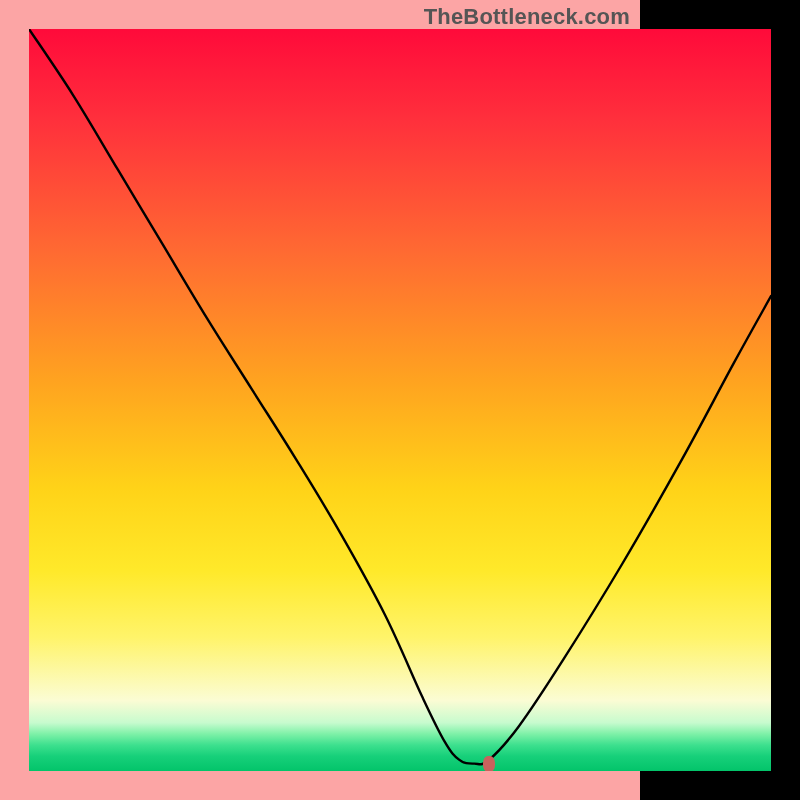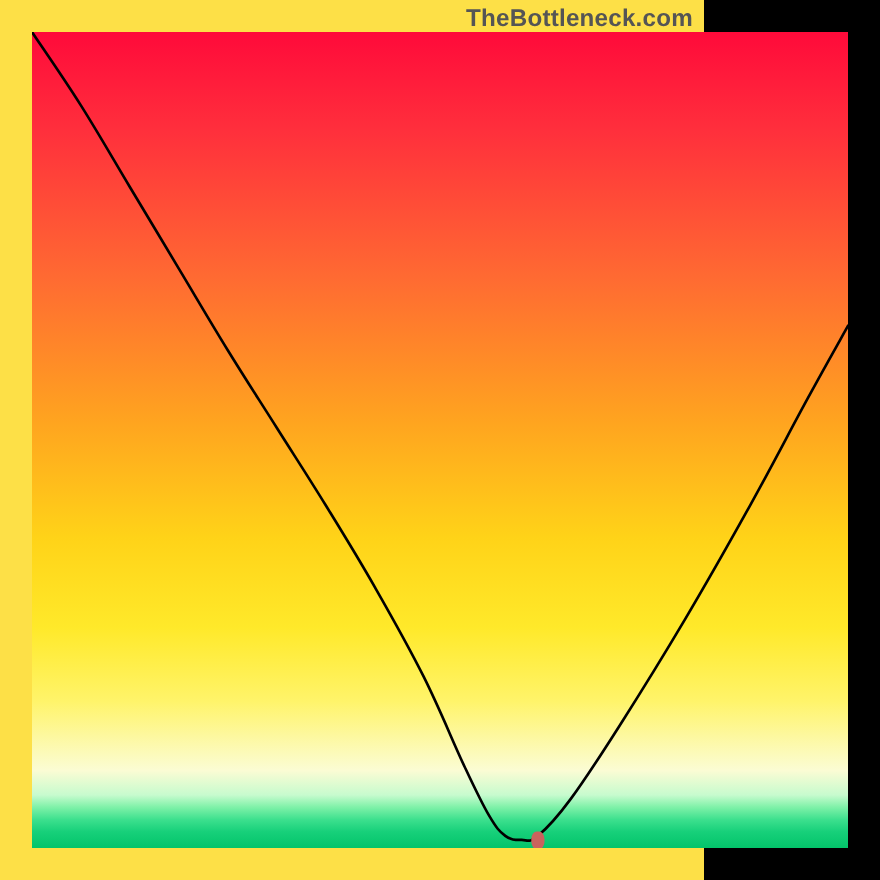--- a/index.html
+++ b/index.html
@@ -8,21 +8,21 @@
     width: 800px;
     height: 800px;
     background: #000;
     overflow: hidden;
     font-family: Arial, Helvetica, sans-serif;
   }
   .frame {
     position: relative;
     width: 640px;
     height: 800px;
-    background: #fde047;
+    background: #fca5a5;
   }
   .watermark {
     position: absolute;
     top: 4px;
     right: 10px;
     color: #555;
     font-size: 22px;
     font-weight: 600;
     letter-spacing: 0.2px;
     z-index: 10;

